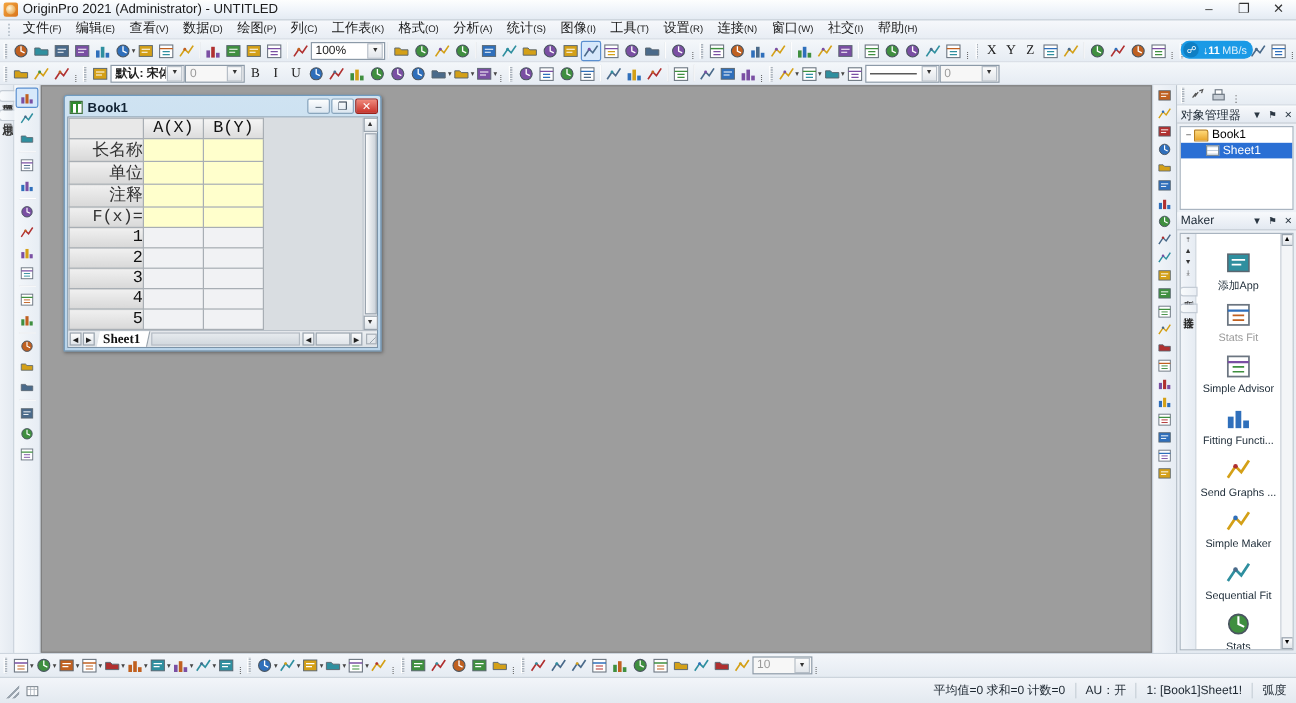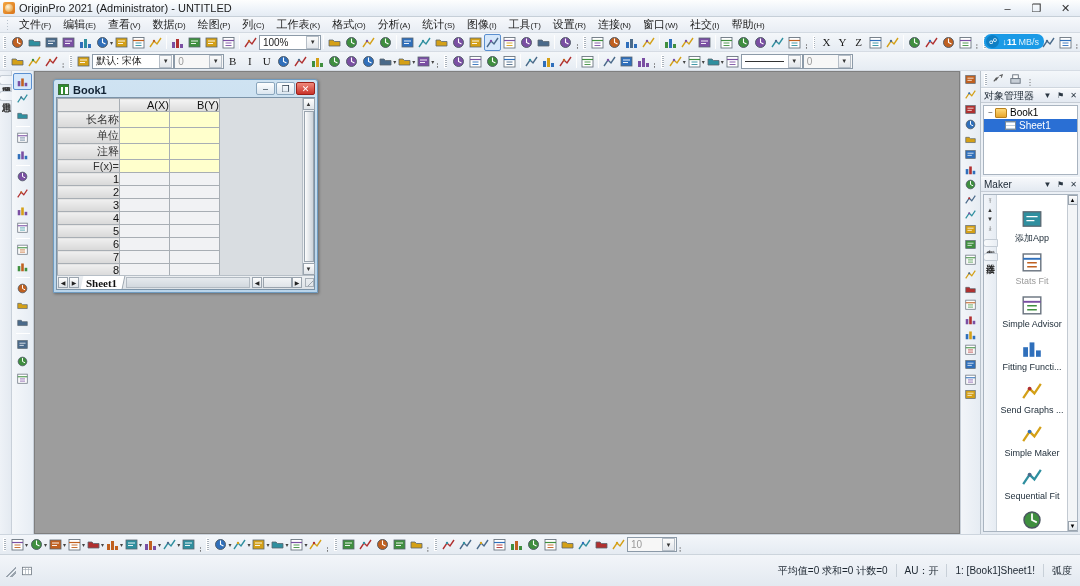--- a/index.html
+++ b/index.html
@@ -103,21 +103,21 @@
   .combo .cv { flex:1; white-space:nowrap; overflow:hidden; }
   .combo .carrow {
     width: 13px; height: 13px; margin: 0 1px;
     background: linear-gradient(#fbfbfb,#e2e6eb);
     border:1px solid #b6bec7;
     display:flex;align-items:center;justify-content:center;
     font-size:6px; color:#333;
   }
   .combo.dim { color:#9a9a9a; background:#f7f7f7; }
 
-  .fontbox { width: 82px; }
+  .fontbox { width: 62px; font-weight: bold; }
   .sizebox { width: 50px; }
   .zoombox { width: 66px; }
 
   .netbadge {
     position:absolute; right: 36px; top: 1px;
     height: 15px; display:flex; align-items:center;
     background:#1a9ae6; border-radius: 7px;
     padding: 0 5px 0 2px; color:#fff; font-size:9px;
   }
   .netbadge .nb-ic {
@@ -221,23 +221,22 @@
   .sheet-area {
     flex:1; background:#fff; border:1px solid #7b93a8;
     display:flex; flex-direction:column; min-height:0;
     position:relative;
   }
   .sheet-scrollrow { flex:1; display:flex; min-height:0; }
   .grid-wrap { flex:1; overflow:hidden; background:#d9dde1; }
   table.grid { border-collapse: collapse; table-layout: fixed; }
   table.grid td, table.grid th {
     border: 1px solid #a8aeb4;
-    height: 10px; font-size: 11px; padding:0;
-    font-family: Liberation Sans, sans-serif;
-    text-align: right;
+    height: 10px; font-size: 14px; padding:0;
+    font-family: Liberation Mono, monospace;
   }
   th.corner { width:62px; background:#e8e8e8; }
   th.colh {
     width: 50px; background: linear-gradient(#f4f4f4,#dcdcdc);
     font-weight: normal; text-align:center; color:#111;
     font-family:"Liberation Serif", serif; font-size:9px;
   }
   td.rowh {
     width: 62px; background: linear-gradient(#f0f0f0,#d8d8d8);
     text-align: right; padding-right:2px; color:#111;
@@ -358,21 +357,21 @@
   
   .bottombar {
     height: 20px;
     background: linear-gradient(#f3f6fa,#e5ebf2);
     border-top: 1px solid #cdd5de;
     display:flex; align-items:center;
   }
 
   
   .statusbar {
-    height: 32px;
+    height: 22px;
     background: linear-gradient(#f2f5f9,#e3e9f0);
     border-top: 1px solid #ccd4dc;
     display:flex; align-items:center;
     font-size:10px; color:#1c2630;
   }
   .st-left { flex:1; display:flex; align-items:center; padding-left:4px; }
   .st-cell { padding: 0 8px; border-left:1px solid #c8d0d8; height:13px; line-height:13px; white-space:nowrap; }
   .st-cell.first { border-left:none; }
   .st-grip { width:12px; height:12px; margin-right:2px;
              background-image: linear-gradient(135deg, transparent 55%, #9aa4ae 55%, #9aa4ae 65%, transparent 65%,

